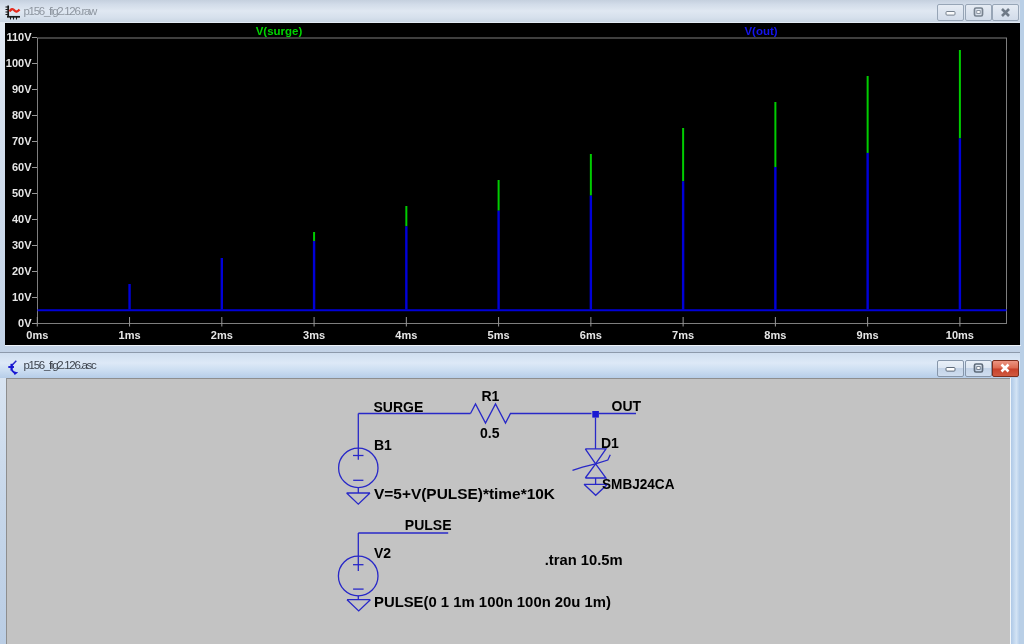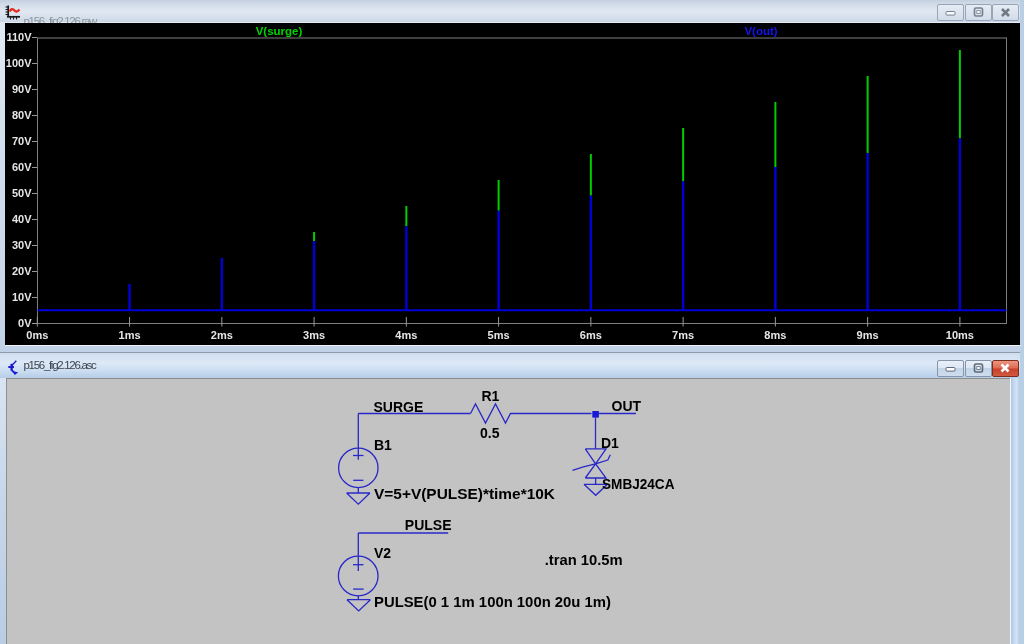--- a/index.html
+++ b/index.html
@@ -22,21 +22,21 @@
       <line x1="2" y1="11.8" x2="15" y2="11.8" stroke="#1a1a1a" stroke-width="1.7"></line>
       <line x1="0.5" y1="2" x2="3" y2="2" stroke="#1a1a1a" stroke-width="1.1"></line>
       <line x1="0.5" y1="4.5" x2="3" y2="4.5" stroke="#1a1a1a" stroke-width="1.1"></line>
       <line x1="0.5" y1="7" x2="3" y2="7" stroke="#1a1a1a" stroke-width="1.1"></line>
       <line x1="0.5" y1="9.5" x2="3" y2="9.5" stroke="#1a1a1a" stroke-width="1.1"></line>
       <line x1="5.5" y1="12" x2="5.5" y2="14.5" stroke="#1a1a1a" stroke-width="1.1"></line>
       <line x1="8.5" y1="12" x2="8.5" y2="14.5" stroke="#1a1a1a" stroke-width="1.1"></line>
       <line x1="11.5" y1="12" x2="11.5" y2="14.5" stroke="#1a1a1a" stroke-width="1.1"></line>
       <path d="M4.5,6.5 Q7,2.5 9.5,5.5 Q11.5,8 14.5,4.5" fill="none" stroke="#e62b1e" stroke-width="2.3"></path>
     </svg>
-    <div class="abs tbar-text" style="left:23.5px;top:10px;color:#8d959f;letter-spacing:-1.3px;font-size:11.5px;">p156_fig2.126.raw</div>
+    <div class="abs tbar-text" style="left:23.5px;top:0;color:#8d959f;letter-spacing:-1.3px;font-size:11.5px;">p156_fig2.126.raw</div>
 
     <div class="btn" style="left:937px;top:4px;border:1px solid #97a5b6;background:linear-gradient(180deg,#e6ecf4,#d2dcea);">
       <svg width="25" height="15" viewBox="0 0 25 15">
           <rect x="8" y="6.5" width="9" height="3.6" rx="1" fill="#fafbfc" stroke="#77828f" stroke-width="1"></rect>
         </svg>
     </div>
     <div class="btn" style="left:965px;top:4px;border:1px solid #97a5b6;background:linear-gradient(180deg,#e6ecf4,#d2dcea);">
       <svg width="25" height="15" viewBox="0 0 25 15">
           <rect x="8.5" y="3" width="8" height="8" rx="1.5" fill="none" stroke="#77828f" stroke-width="1.7"></rect>
           <rect x="10.8" y="5.6" width="3.4" height="2.8" fill="#fafbfc" stroke="#77828f" stroke-width="0.8"></rect>

